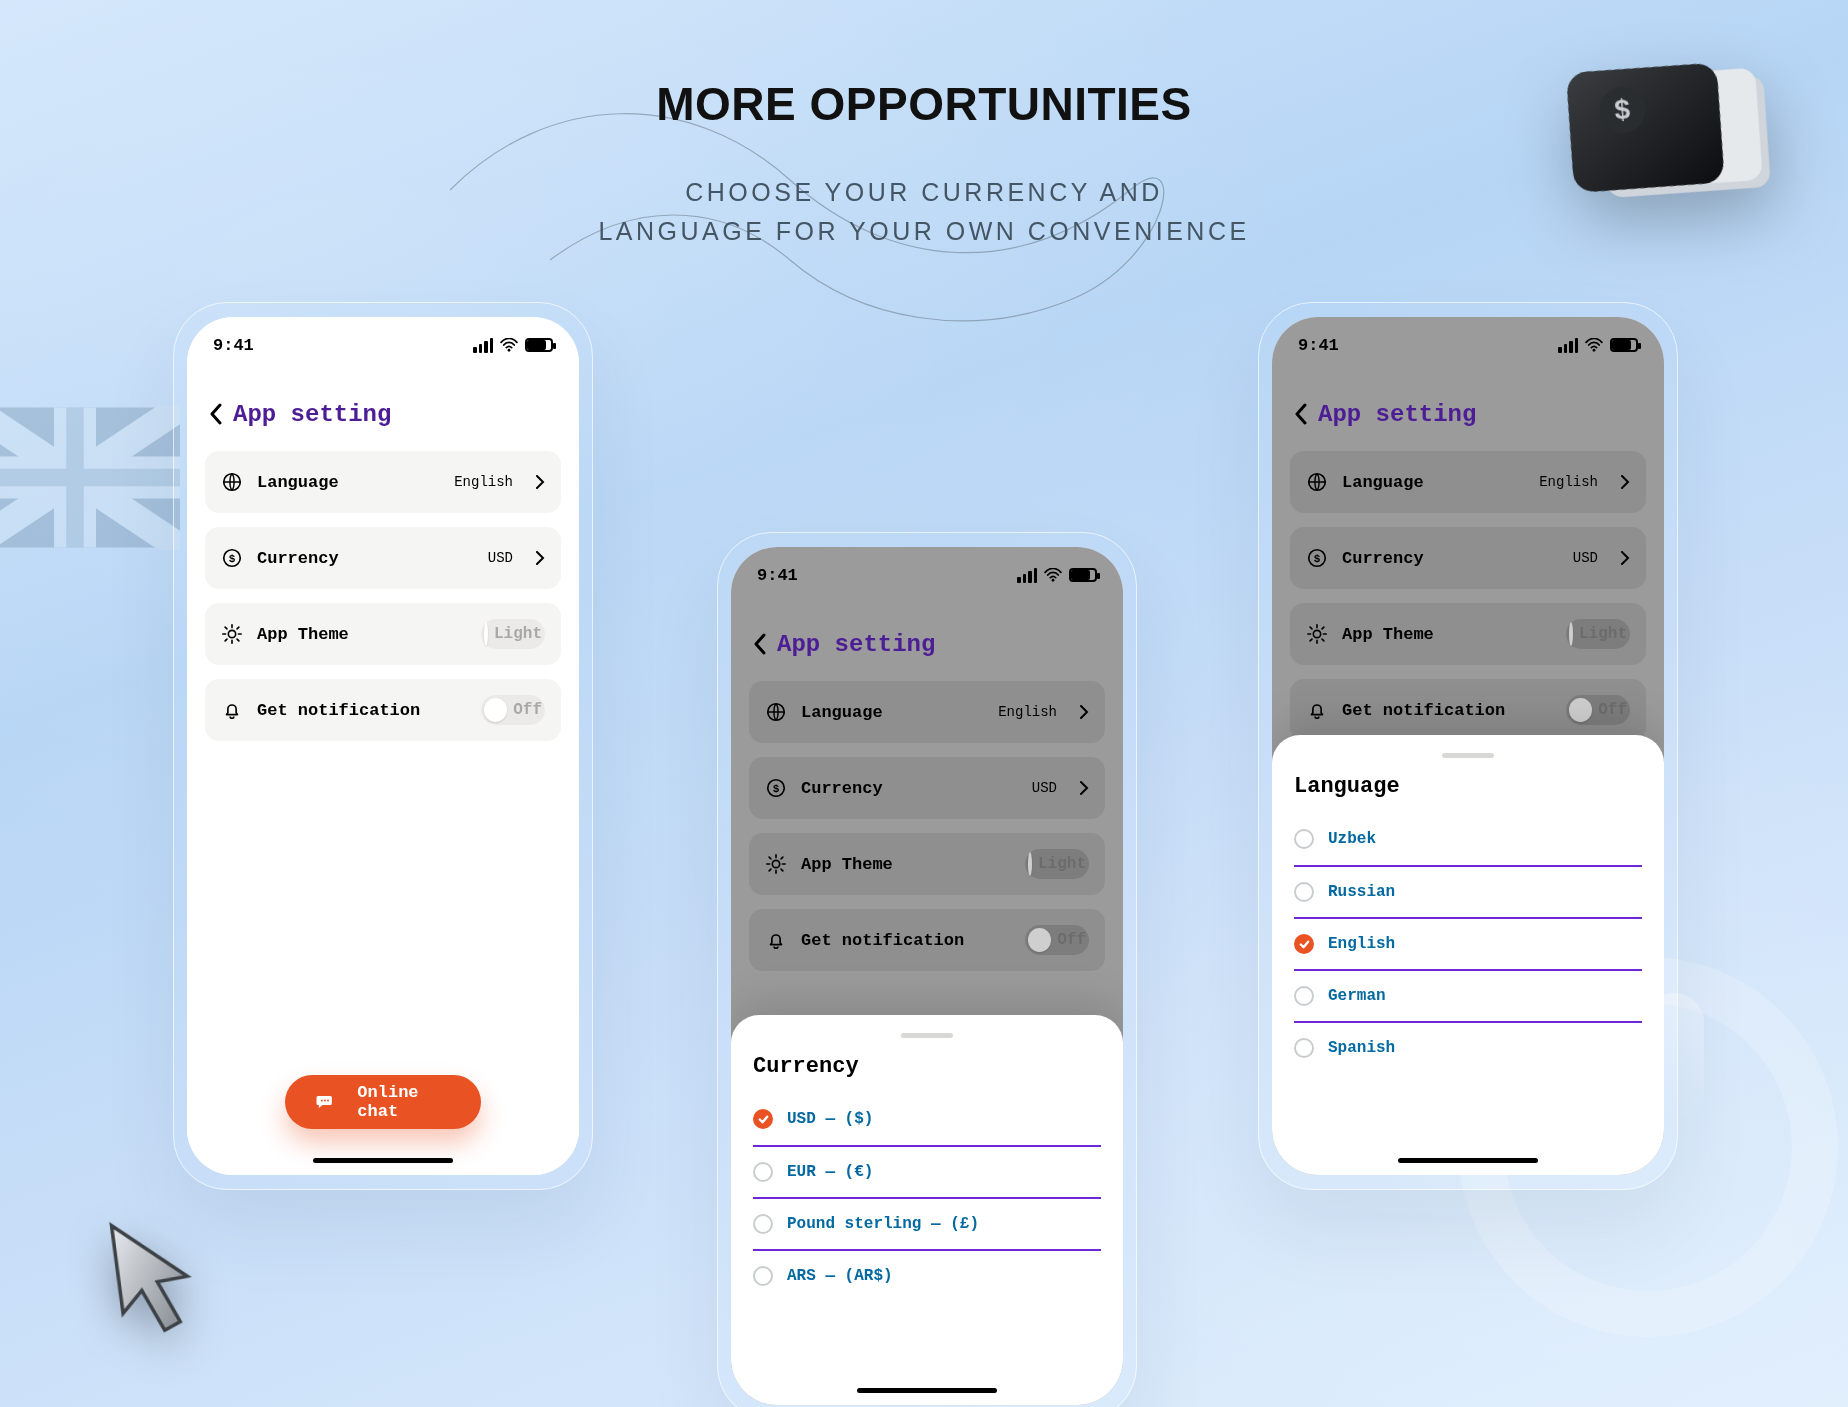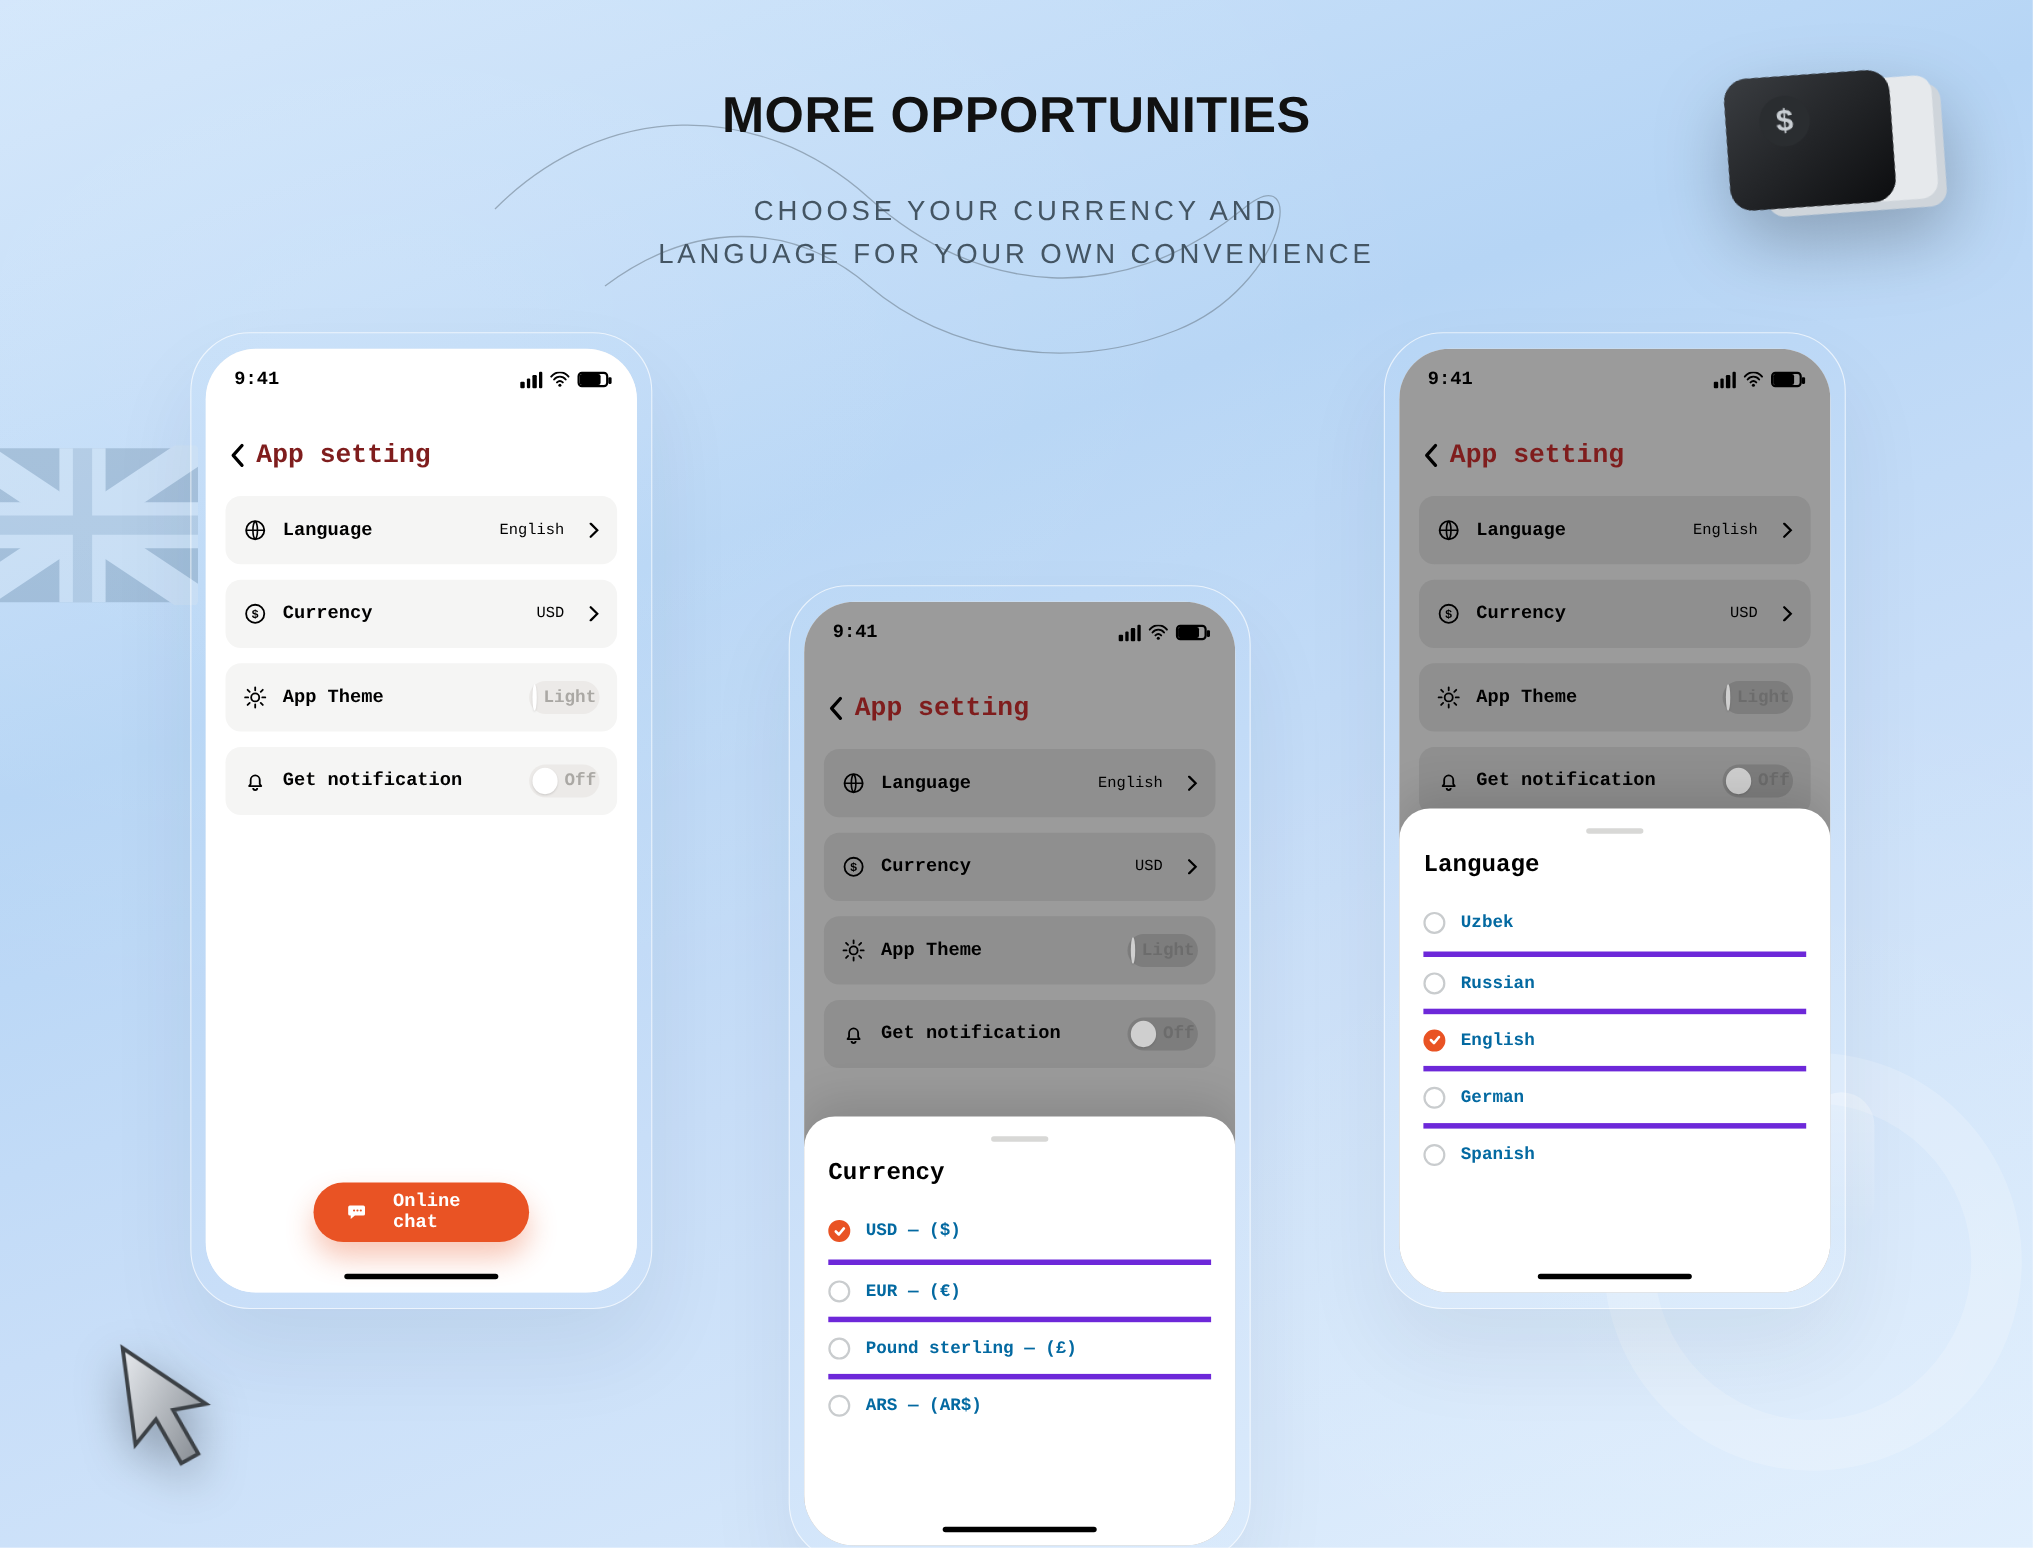--- a/index.html
+++ b/index.html
@@ -112,21 +112,21 @@
   .sig i:nth-child(1){height:6px}.sig i:nth-child(2){height:9px}.sig i:nth-child(3){height:12px}.sig i:nth-child(4){height:15px}
   .wifi{width:18px;height:14px}
   .bat{width:28px;height:14px;border:2px solid #000;border-radius:4px;position:relative}
   .bat::after{content:"";position:absolute;right:-5px;top:3px;width:3px;height:6px;background:#000;border-radius:1px}
   .bat i{display:block;height:100%;width:80%;background:#000;border-radius:2px}
 
   
   .hdr{
     position:absolute;left:0;right:0;top:74px;height:46px;
     display:flex;align-items:center;gap:10px;padding:0 22px;
-    font-weight:800;font-size:24px;color:#7f1d1d;
+    font-weight:800;font-size:24px;color:#4c1d95;
   }
   .chev-left{width:14px;height:22px}
 
   
   .rows{position:absolute;left:18px;right:18px;top:134px;display:flex;flex-direction:column;gap:14px}
   .row{
     height:62px;border-radius:14px;background:var(--row);
     display:flex;align-items:center;padding:0 16px;gap:14px;
   }
   .device.p2 .row,.device.p3 .row{background:#8f8f8f}
@@ -160,21 +160,21 @@
   
   .sheet{
     position:absolute;left:0;right:0;bottom:0;background:#fff;border-radius:28px 28px 0 0;
     padding:18px 22px 60px;box-shadow:0 -14px 40px #0000001f;
   }
   .sheet .grab{width:52px;height:5px;border-radius:3px;background:#d8d8d6;margin:0 auto 16px}
   .sheet .title{font-size:22px;font-weight:800;color:#000;margin:0 0 14px}
   .opt{
     display:flex;align-items:center;gap:14px;height:52px;font-size:16px;color:#0369a1;font-weight:600;
   }
-  .opt + .opt{border-top:5px solid #6d28d9}
+  .opt + .opt{border-top:2px solid #6d28d9}
   .radio{
     width:20px;height:20px;border-radius:50%;border:2px solid var(--radio);
     display:flex;align-items:center;justify-content:center;background:#fff;
   }
   .radio.sel{background:var(--accent);border-color:var(--accent)}
   .radio.sel svg{width:11px;height:11px}
   .radio.sel path{stroke:#fff;stroke-width:2.6;fill:none;stroke-linecap:round;stroke-linejoin:round}
 
   
   .ic svg,.chev svg,.chev-left svg,.wifi svg,.bub svg{width:100%;height:100%}

